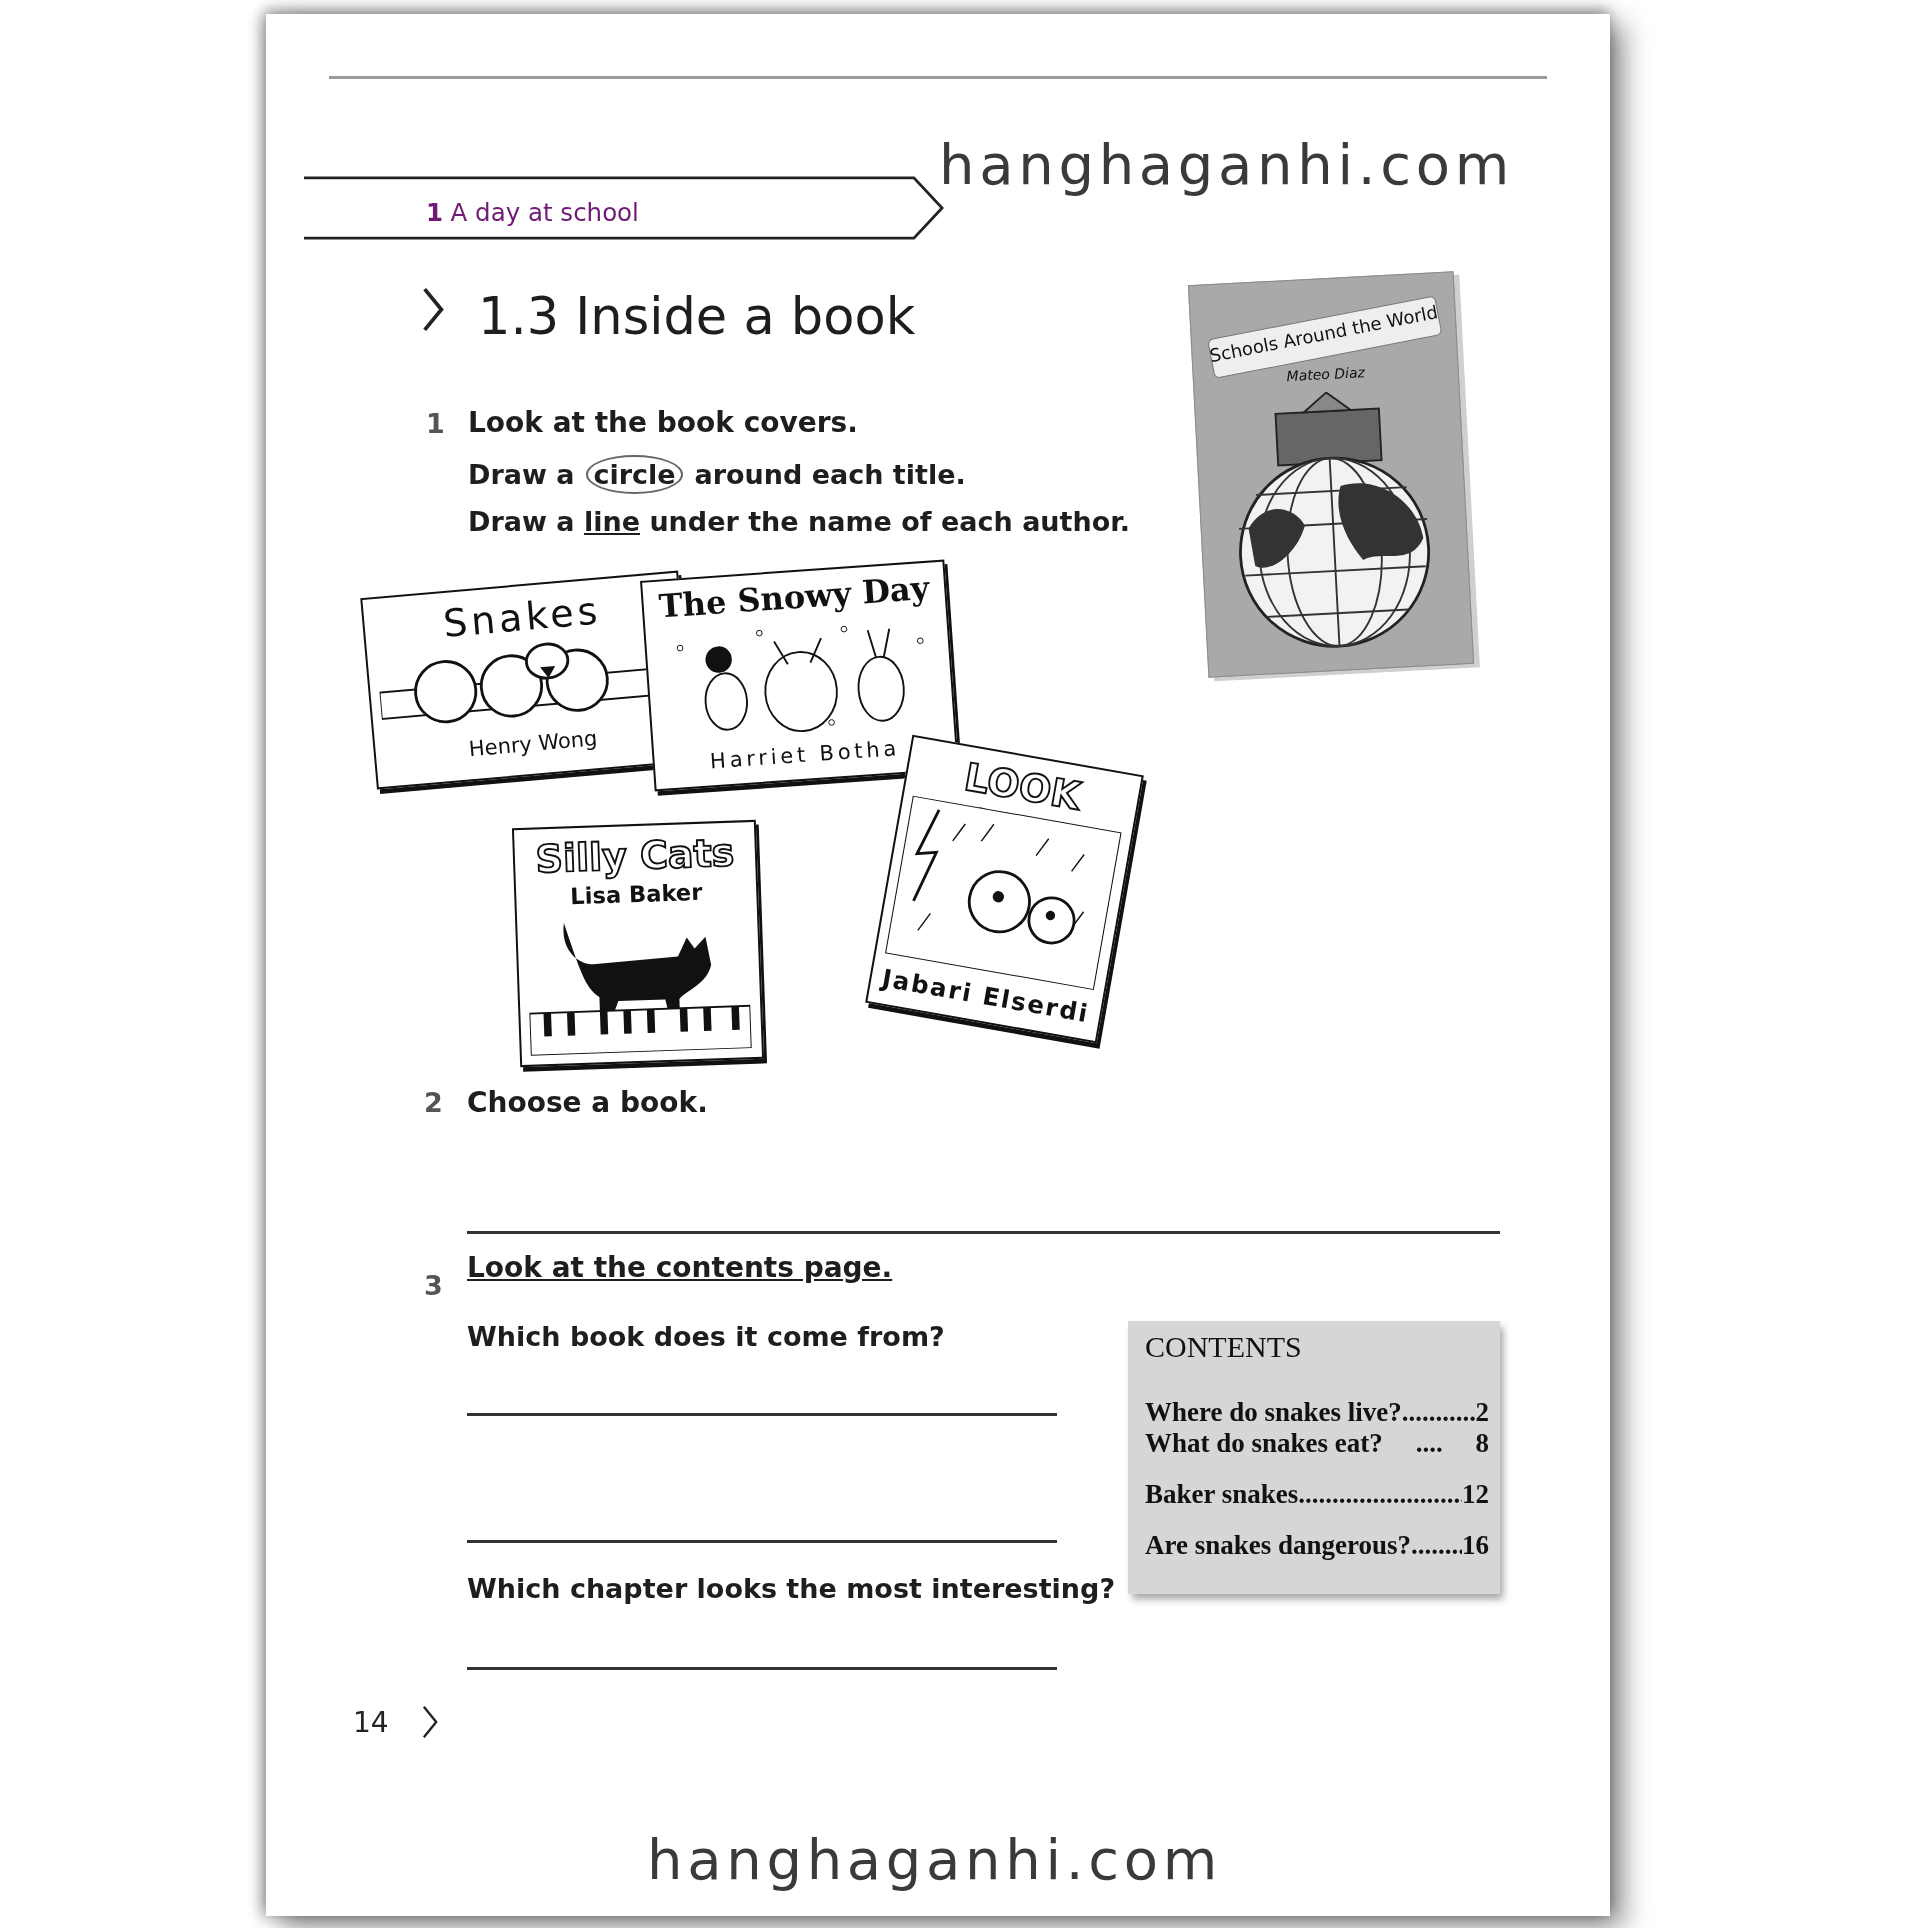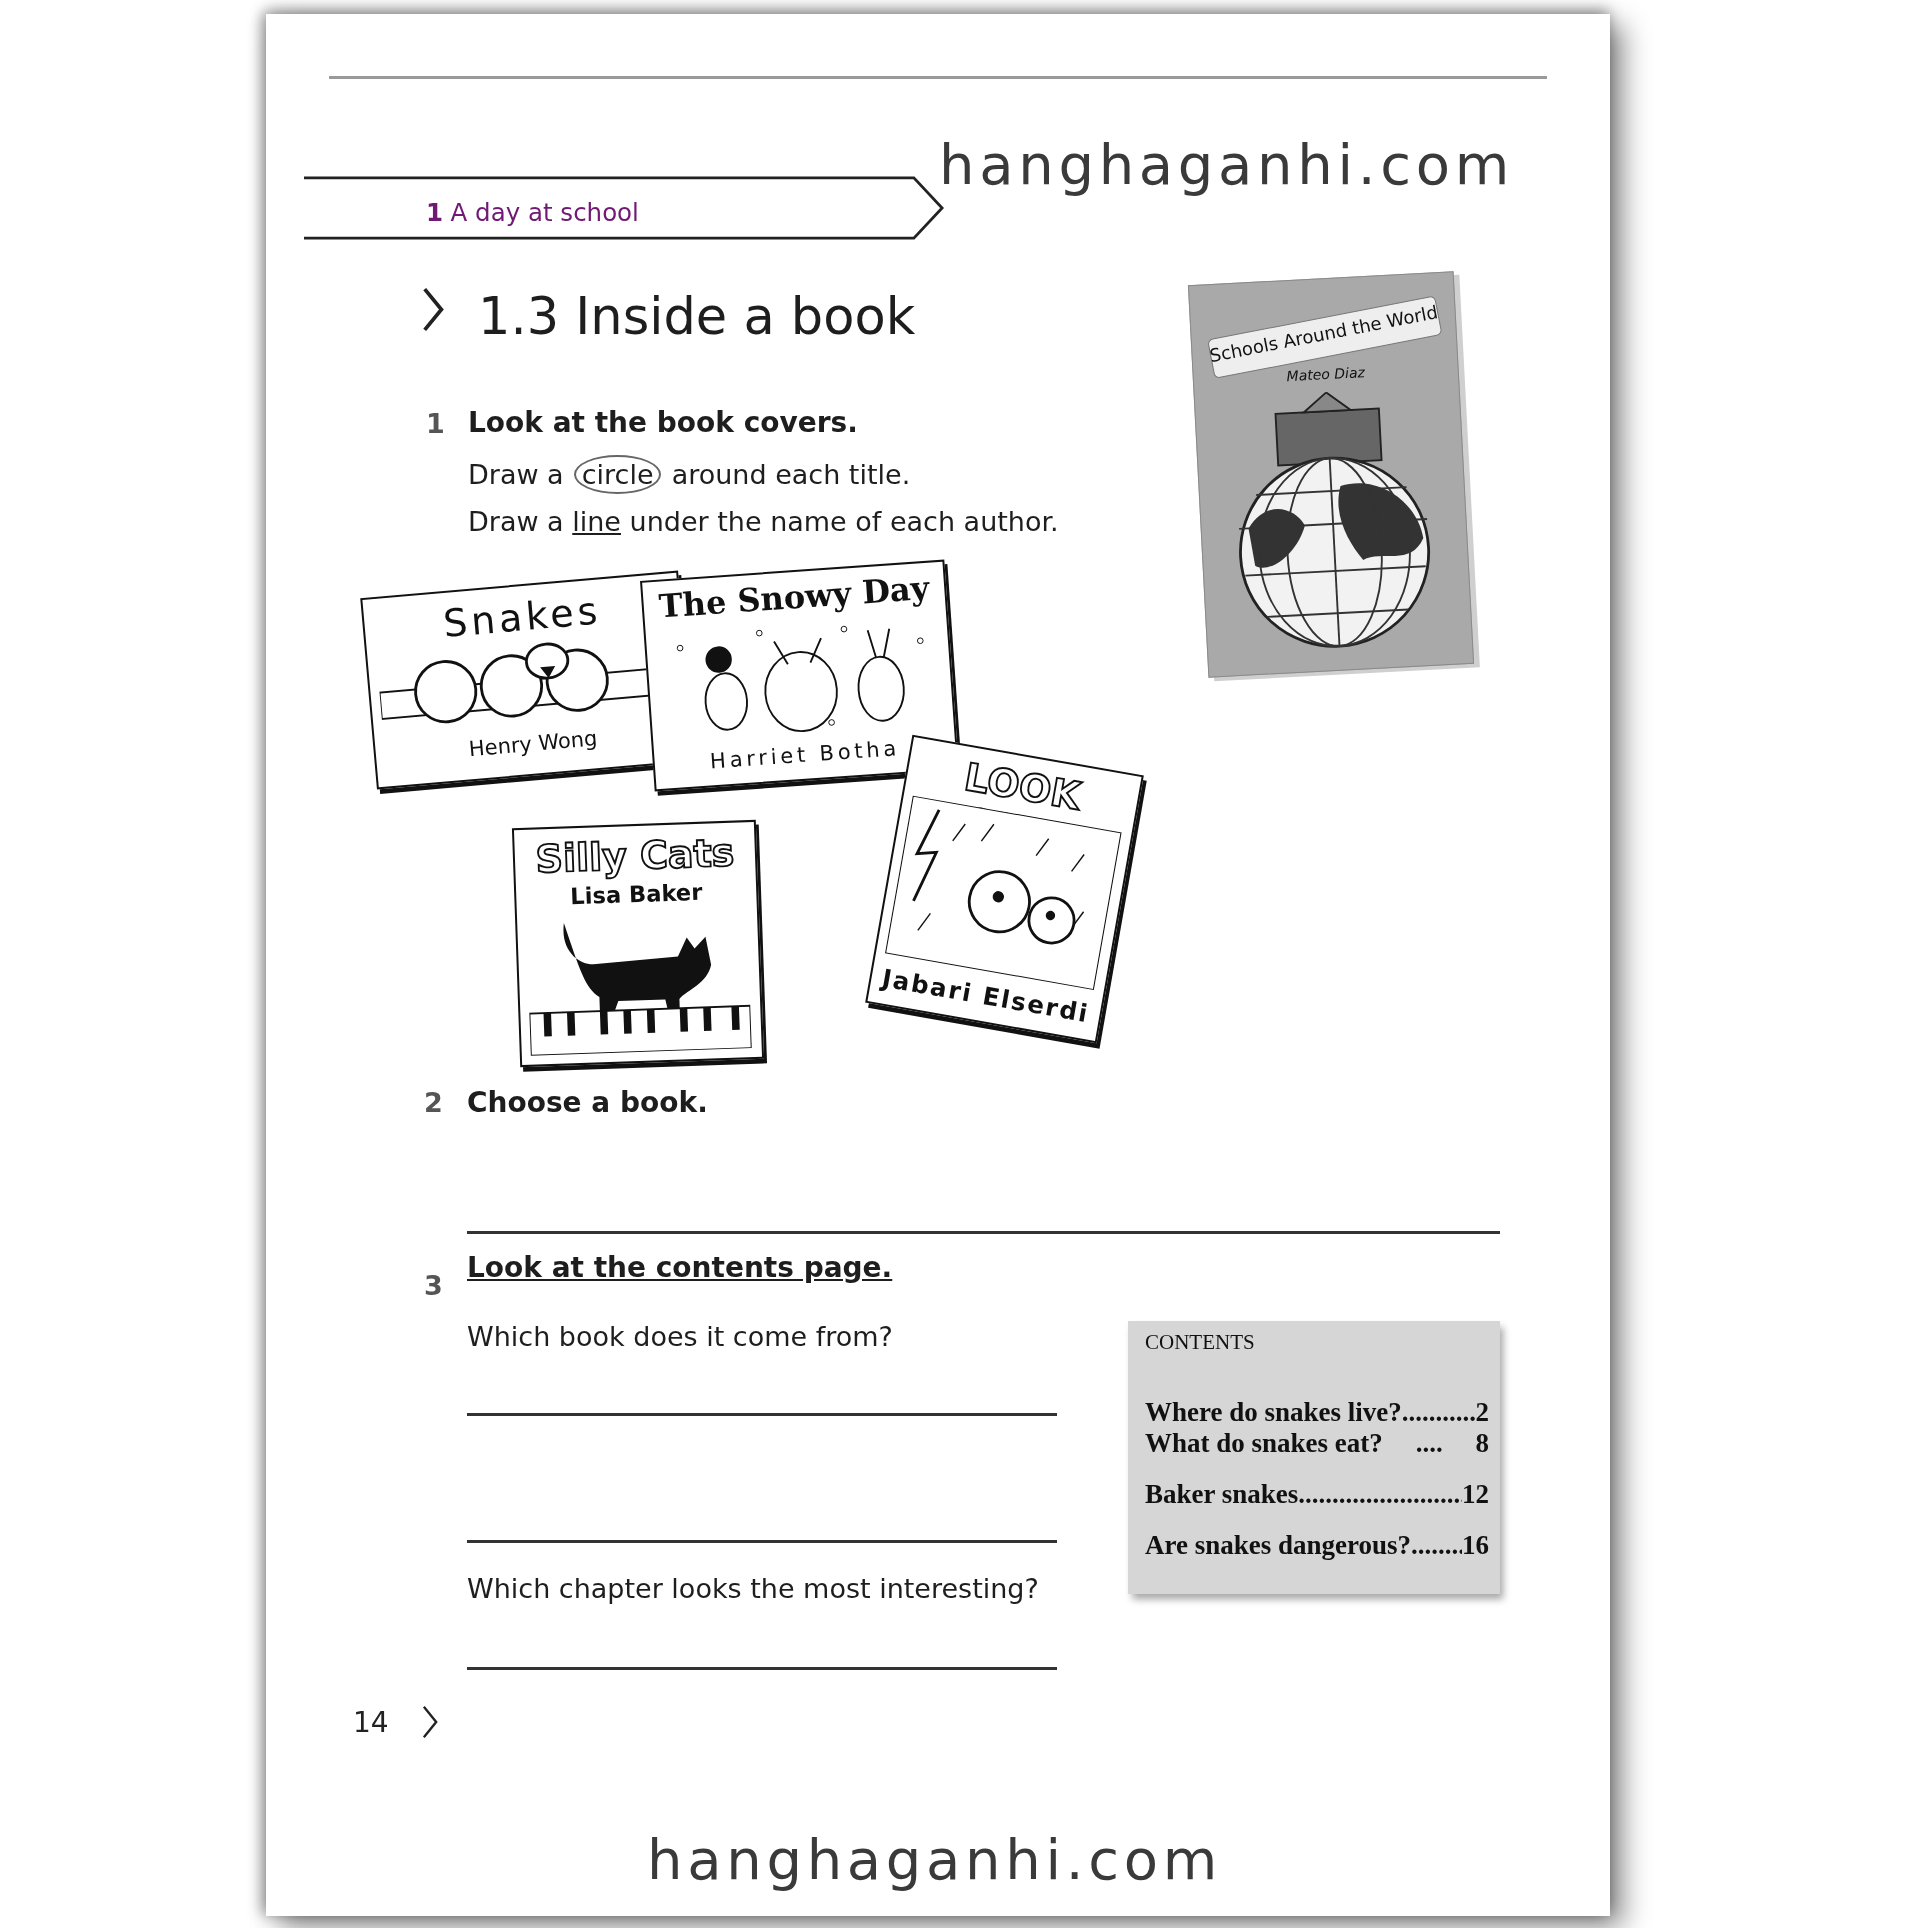--- a/index.html
+++ b/index.html
@@ -12,27 +12,27 @@
     .watermark { font-family:"DejaVu Sans", sans-serif; color:#3a3a3a; letter-spacing:4.7px; font-size:56px; }
     .wm-top { left:673px; top:118px; }
     .wm-bottom { left:381px; top:1813px; }
     .chapter-banner { left:38px; top:162px; width:640px; height:64px; }
     .chapter-label { left:160px; top:184px; font-size:24.5px; color:#701a75; }
     .chapter-label .num { font-weight:bold; margin-right:7.5px; }
     .section-chev { left:155px; top:271px; width:26px; height:49px; }
     .section-title { left:212px; top:273px; font-size:51px; color:#1e1e1e; }
     .q-num { font-size:27px; font-weight:bold; color:#555; }
     .q-head { font-size:28px; font-weight:bold; color:#1e1e1e; }
-    .q-text { font-size:27px; color:#1e1e1e; }
+    .q-text { font-size:27px; color:#1e1e1e;font-weight:bold; }
     .circle-word { display:inline-block; border:2.8px solid #666; border-radius:50%; padding:1.9px 5.6px; margin:0 1.9px; }
     .under-word { text-decoration:underline; }
     .answer-line { height:2.8px; background:#333; }
     .contents-box { left:862px; top:1307px; width:372px; height:273px; background:#d6d6d6;
       box-shadow: 3.8px 5.6px 7.5px rgba(0,0,0,0.35); font-family:"Liberation Serif", serif; color:#111; }
-    .contents-title { position:absolute; left:17px; top:9.4px; font-size:21px; }
+    .contents-title { position:absolute; left:17px; top:9.4px; font-size:30px; }
     .contents-row { position:absolute; left:17px; width:344px; font-size:27px; font-weight:bold; display:flex; }
     .contents-row .dots { flex:1; overflow:hidden; white-space:nowrap; }
     .page-num { left:87px; top:1692px; font-size:28px; color:#222; }
     .page-chev { left:155px; top:1690px; width:19px; height:36px; }
     .book { position:absolute; background:#fff; border:2.8px solid #111; }
     .book-title, .book-author { position:absolute; left:0; right:0; text-align:center; color:#111; }
   </style>
 </head>
 <body>
 

